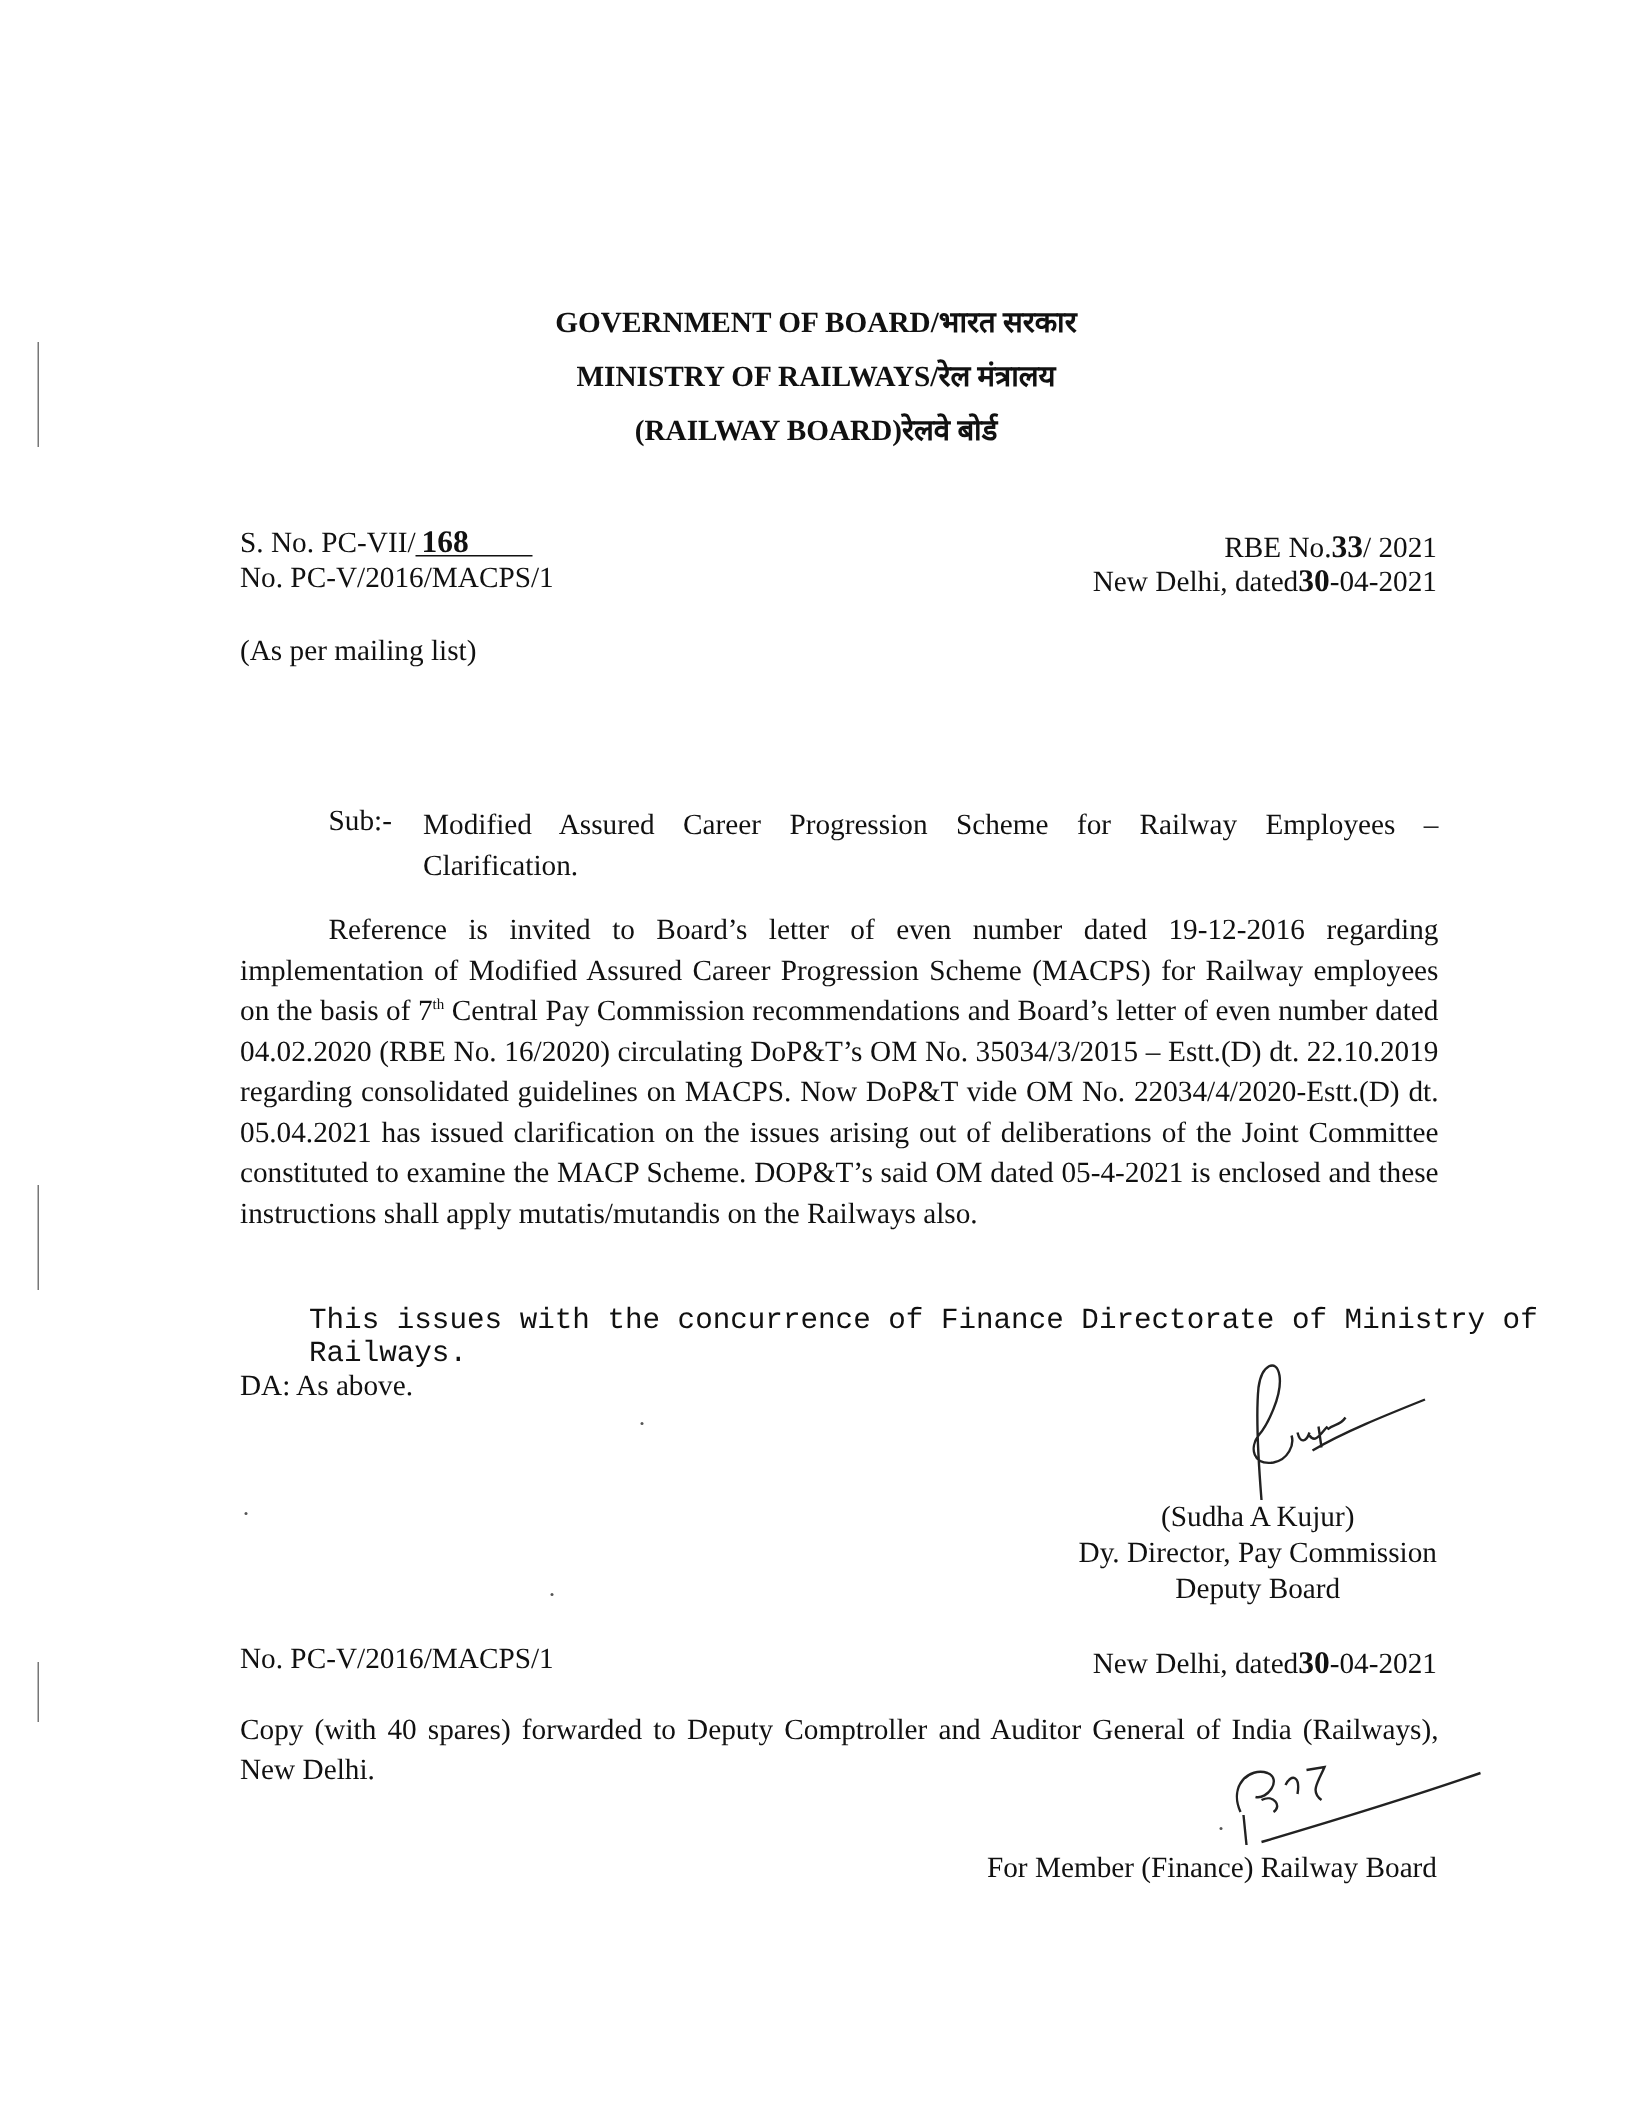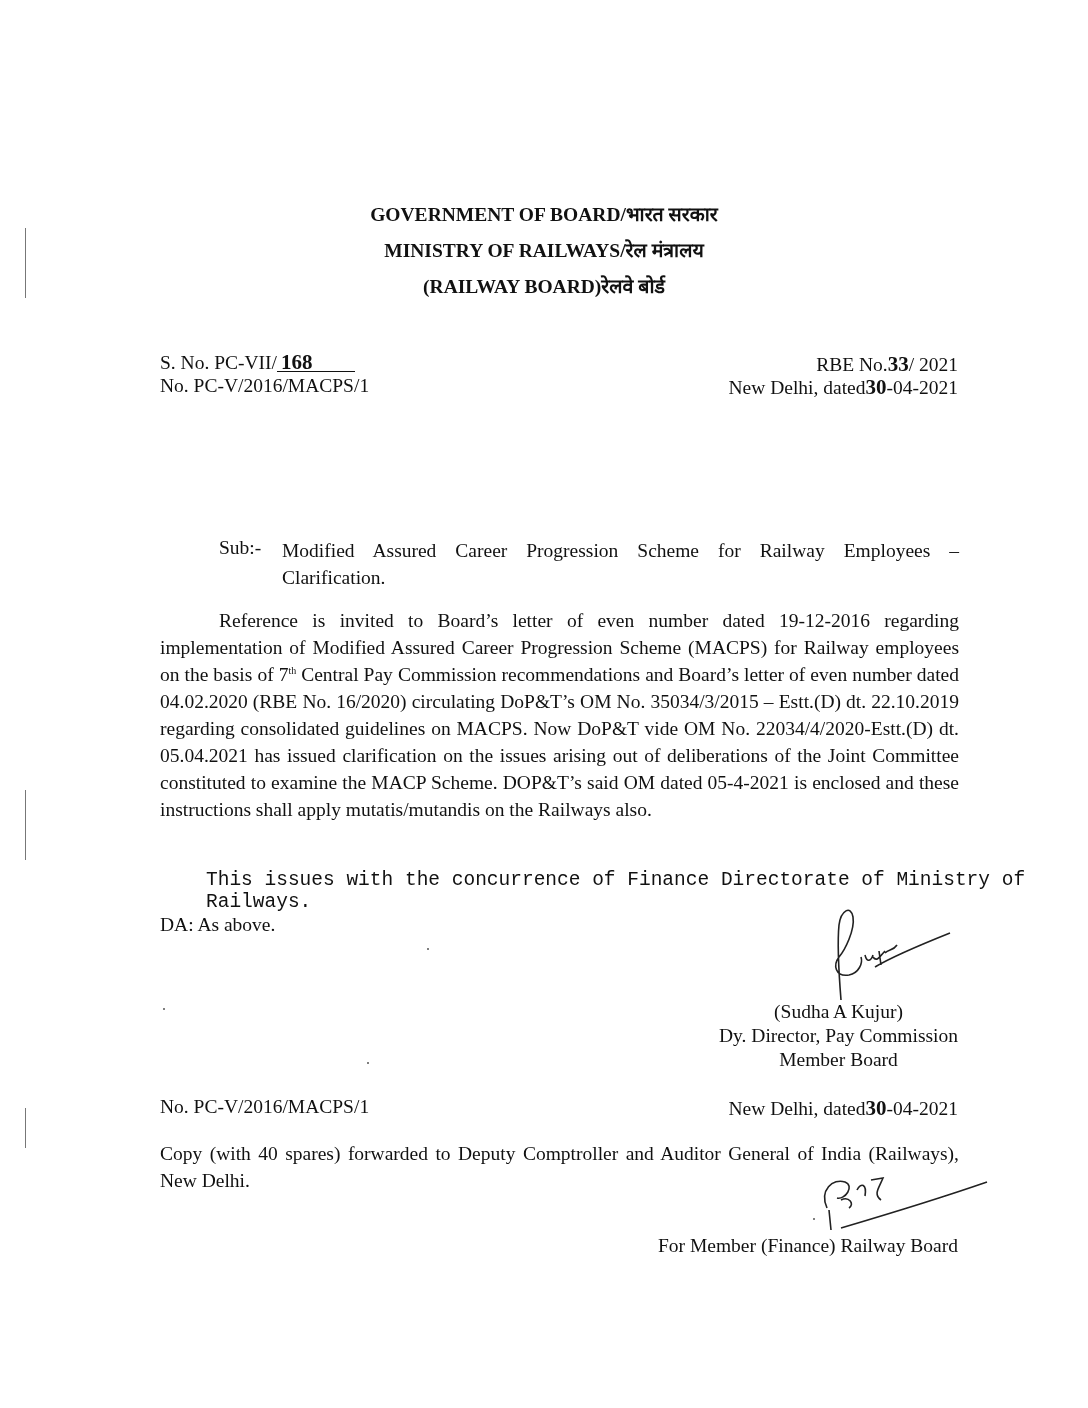--- a/index.html
+++ b/index.html
@@ -31,41 +31,42 @@
 <div class="abs" style="left:160px; top:375px;">No. PC-V/2016/MACPS/1</div>
 
 <div class="abs right" style="right:130px; top:352px;">
   <span>RBE No.</span><span class="hand">33</span><span>/ 2021</span>
 </div>
 <div class="abs right" style="right:130px; top:375px;">
   <span>New Delhi, dated</span><span class="hand">30</span><span>-04-2021</span>
 </div>
 
 <div class="abs" style="left:160px; top:423px; line-height:23px;">
+  <div>(As per mailing list)</div>
 </div>
 
 <div class="abs" style="left:219px; top:537px;">Sub:-</div>
 <div class="abs just line" style="left:282px; top:537px; width:677px; word-spacing:6px;">Modified Assured Career Progression Scheme for Railway Employees – Clarification.</div>
 
 <div class="abs just line" style="left:160px; top:607px; width:799px; text-indent:59px;">
   <span>Reference is invited to Board’s letter of even number dated 19-12-2016 regarding implementation of Modified Assured Career Progression Scheme (MACPS) for Railway employees on the basis of 7</span><sup>th</sup><span> Central Pay Commission recommendations and Board’s letter of even number dated 04.02.2020 (RBE No. 16/2020) circulating DoP&amp;T’s OM No. 35034/3/2015 – Estt.(D) dt. 22.10.2019 regarding consolidated guidelines on MACPS.  Now DoP&amp;T vide OM No. 22034/4/2020-Estt.(D) dt. 05.04.2021 has issued clarification on the issues arising out of deliberations of the Joint Committee constituted to examine the MACP Scheme. DOP&amp;T’s said OM dated 05-4-2021 is enclosed and these instructions shall apply mutatis/mutandis on the Railways also.</span>
 </div>
 
 <div class="abs" style="left:206px; top:869px;font-family:Liberation Mono, monospace;">This issues with the concurrence of Finance Directorate of Ministry of Railways.</div>
 
 <div class="abs" style="left:160px; top:914px;">DA: As above.</div>
 
 <svg class="abs" style="left:815px; top:905px;" width="150" height="100" viewBox="0 0 150 100">
   <path d="M26 95 C 24 70, 22 40, 24 20 C 26 5, 36 0, 38 12 C 40 25, 30 45, 24 52 C 18 60, 20 72, 34 70 C 44 68, 48 58, 46 52 M 50 50 C 52 58, 56 56, 58 50 M 58 52 C 62 58, 66 50, 70 46 M 66 60 L 64 46 M 70 48 C 74 44, 78 46, 82 40 M 60 62 C 80 50, 110 38, 135 28" fill="none" stroke="#222" stroke-width="1.6"></path>
 </svg>
 
 <div class="abs right" style="right:130px; top:1000px; line-height:24px;">
   <div>(Sudha A Kujur)</div>
   <div>Dy. Director, Pay Commission</div>
-  <div>Member Board</div>
+  <div>Deputy Board</div>
 </div>
 
 <div class="abs" style="left:160px; top:1096px;">No. PC-V/2016/MACPS/1</div>
 <div class="abs right" style="right:130px; top:1096px;">
   <span>New Delhi, dated</span><span class="hand">30</span><span>-04-2021</span>
 </div>
 <div class="abs just line" style="left:160px; top:1140px; width:799px;">Copy (with 40 spares) forwarded to Deputy Comptroller and Auditor General of India (Railways), New Delhi.</div>
 
 <svg class="abs" style="left:815px; top:1160px;" width="180" height="90" viewBox="0 0 180 90">
   <path d="M12 48 C 4 30, 18 18, 30 22 C 40 26, 30 40, 22 38 M 14 50 L 16 70 M 26 40 C 34 36, 40 44, 34 48 M 42 30 C 46 22, 52 24, 50 36 M 56 20 L 68 18 C 64 28, 58 34, 66 40 M 26 68 C 70 55, 120 40, 172 22" fill="none" stroke="#222" stroke-width="1.6"></path>

